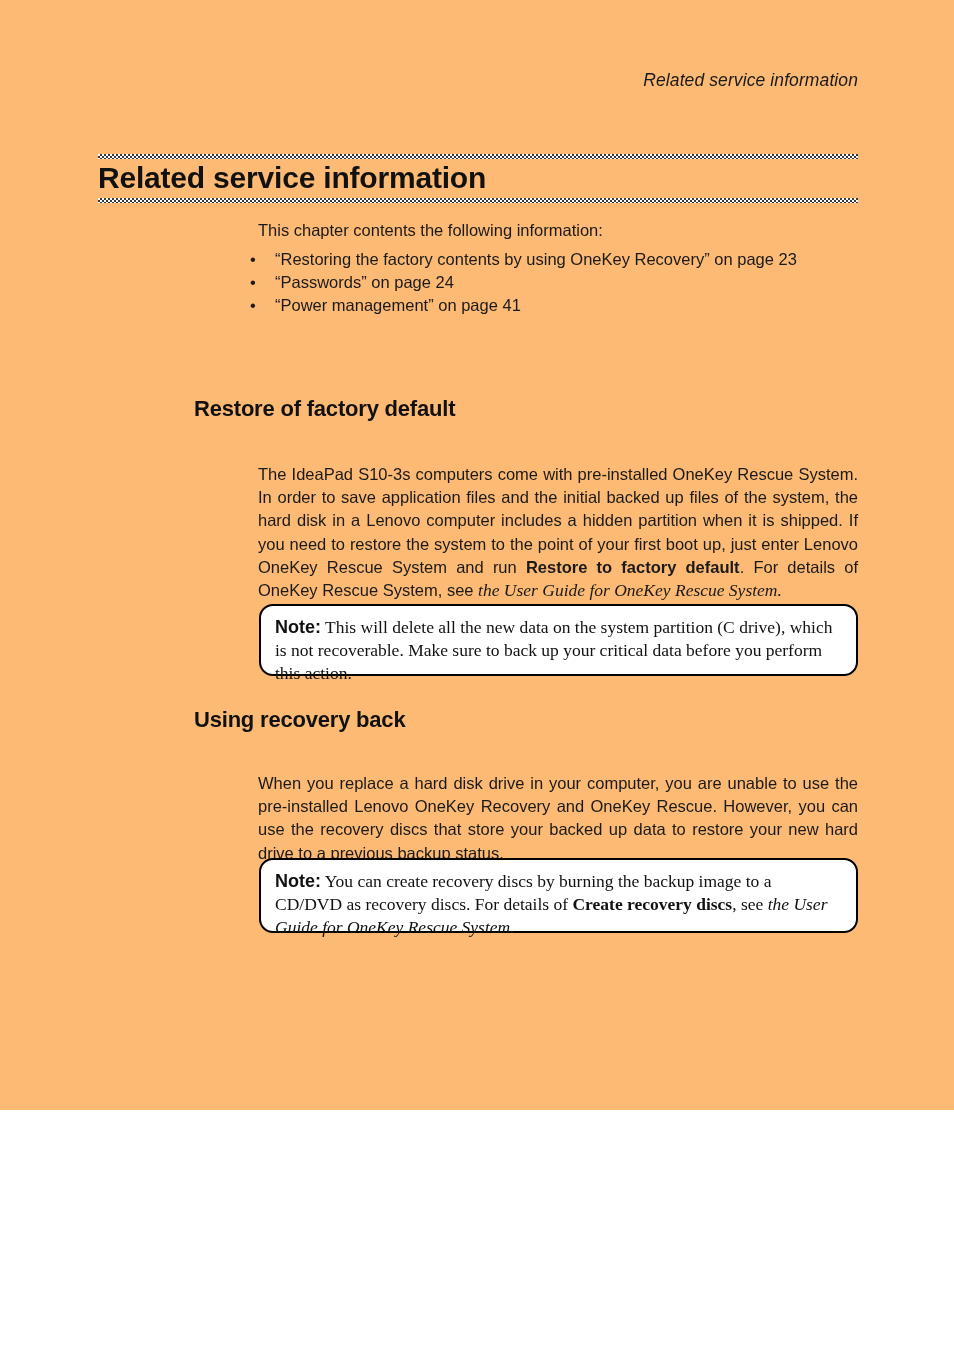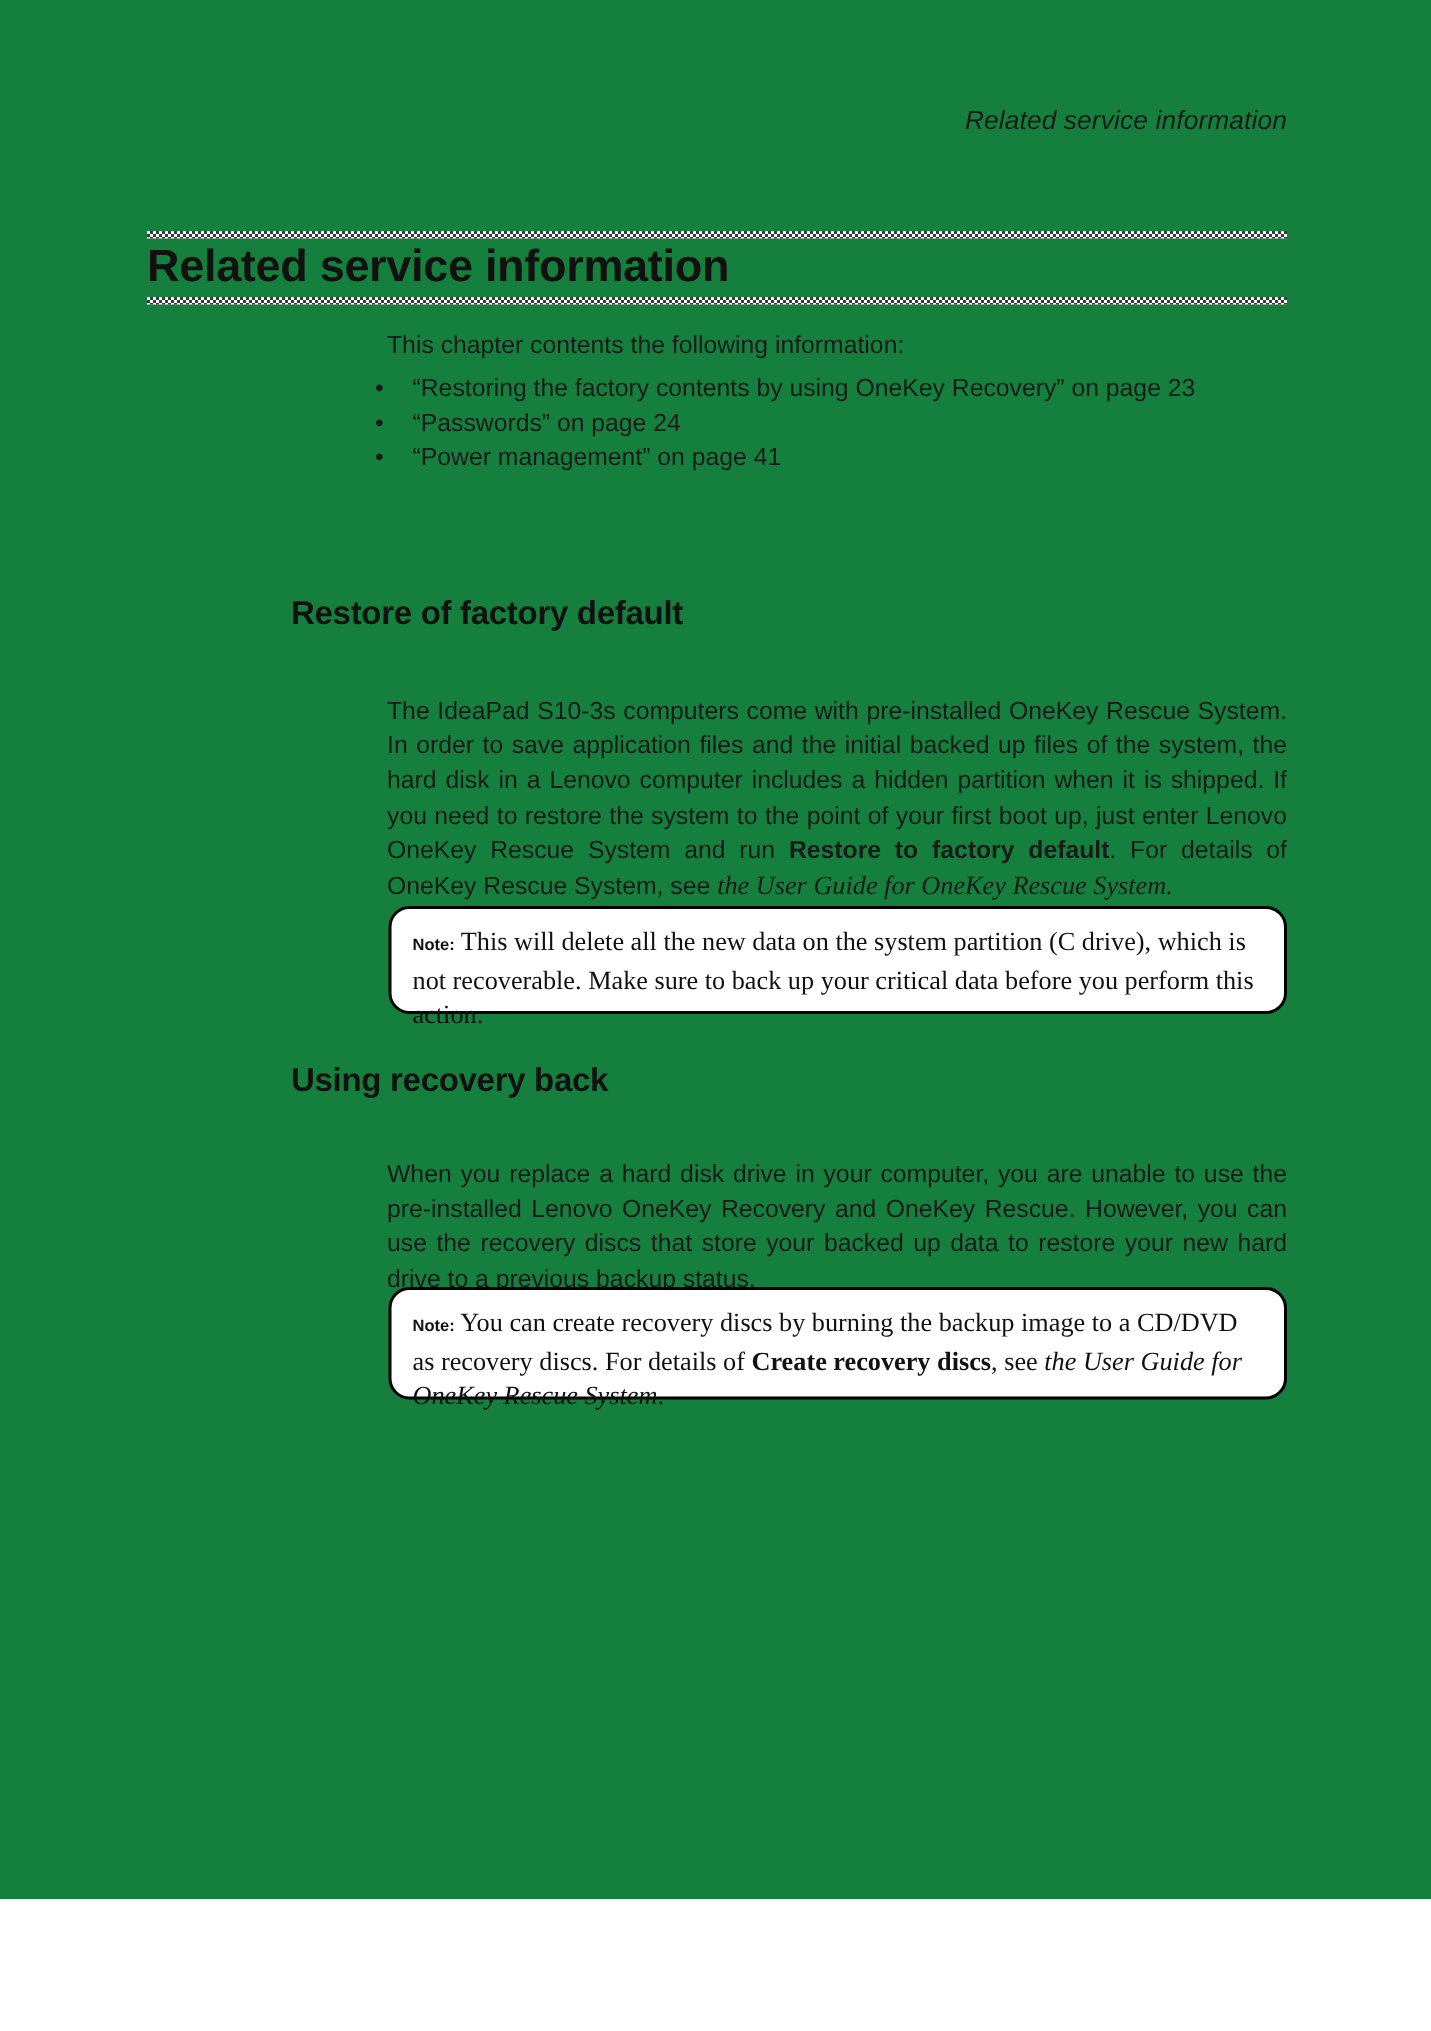--- a/index.html
+++ b/index.html
@@ -4,22 +4,22 @@
 <title>Related service information</title>
 <style>
   html, body {
     margin: 0;
     padding: 0;
     background: #ffffff;
   }
   .page {
     position: relative;
     width: 954px;
-    height: 1266px;
-    background: #15803d;
+    height: 1110px;
+    background: #fdba74;
     overflow: hidden;
     font-family: "Liberation Sans", sans-serif;
     color: #000000;
   }
 
   
   .running-header {
     position: absolute;
     left: 98px;
     top: 70px;
@@ -156,21 +156,21 @@
     line-height: 23px;
     color: #111111;
     padding: 10px 16px 12px 14px;
     background: #ffffff;
   }
   #note-box-1 { top: 604px; height: 72px; }
   #note-box-2 { top: 858px; height: 75px; }
   .note-label {
     font-family: "Liberation Sans", sans-serif;
     font-weight: bold;
-    font-size: 11px;
+    font-size: 18px;
   }
   .note-box b { font-weight: bold; }
   .note-box i { font-style: italic; }
 
   
   .folio {
     position: absolute;
     left: 98px;
     top: 1277px;
     width: 760px;

